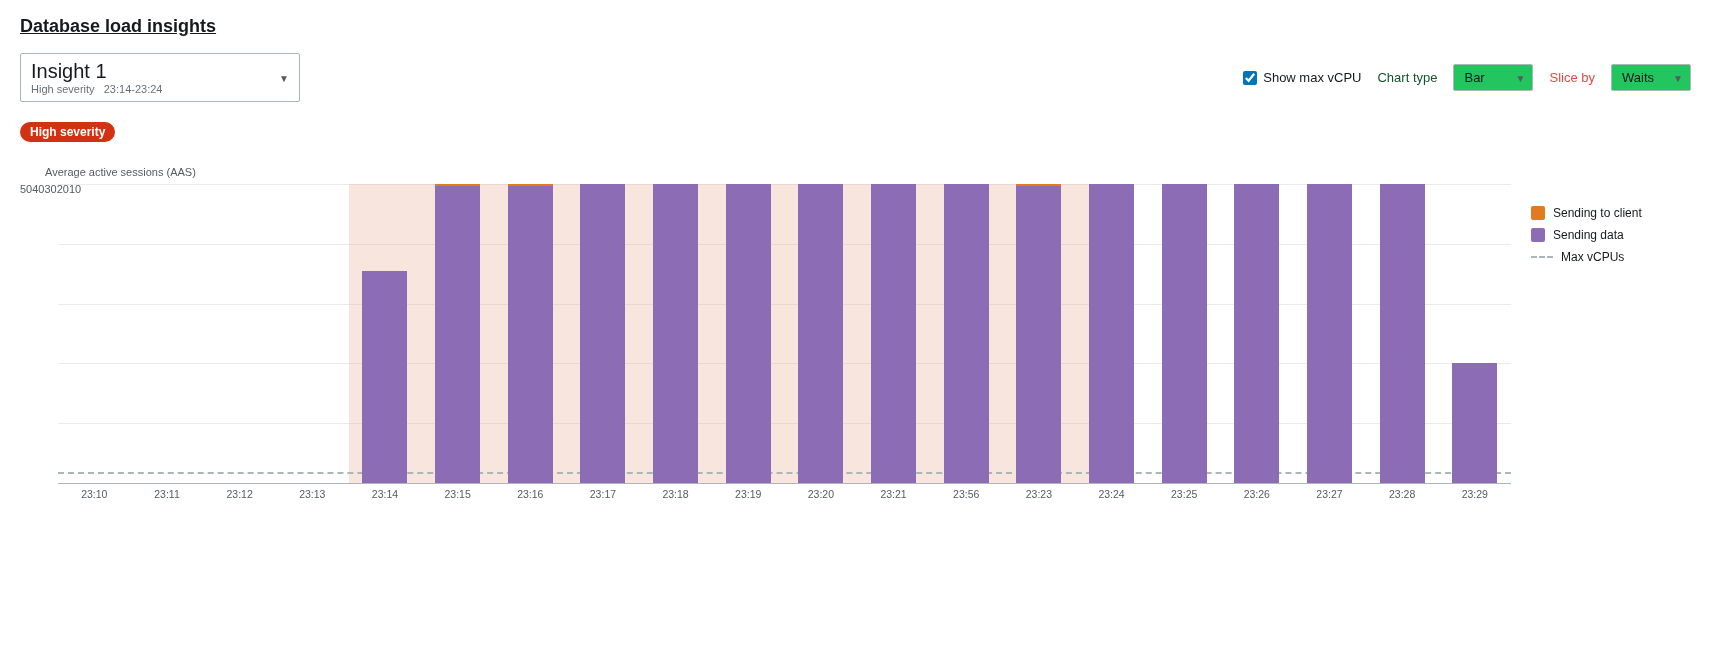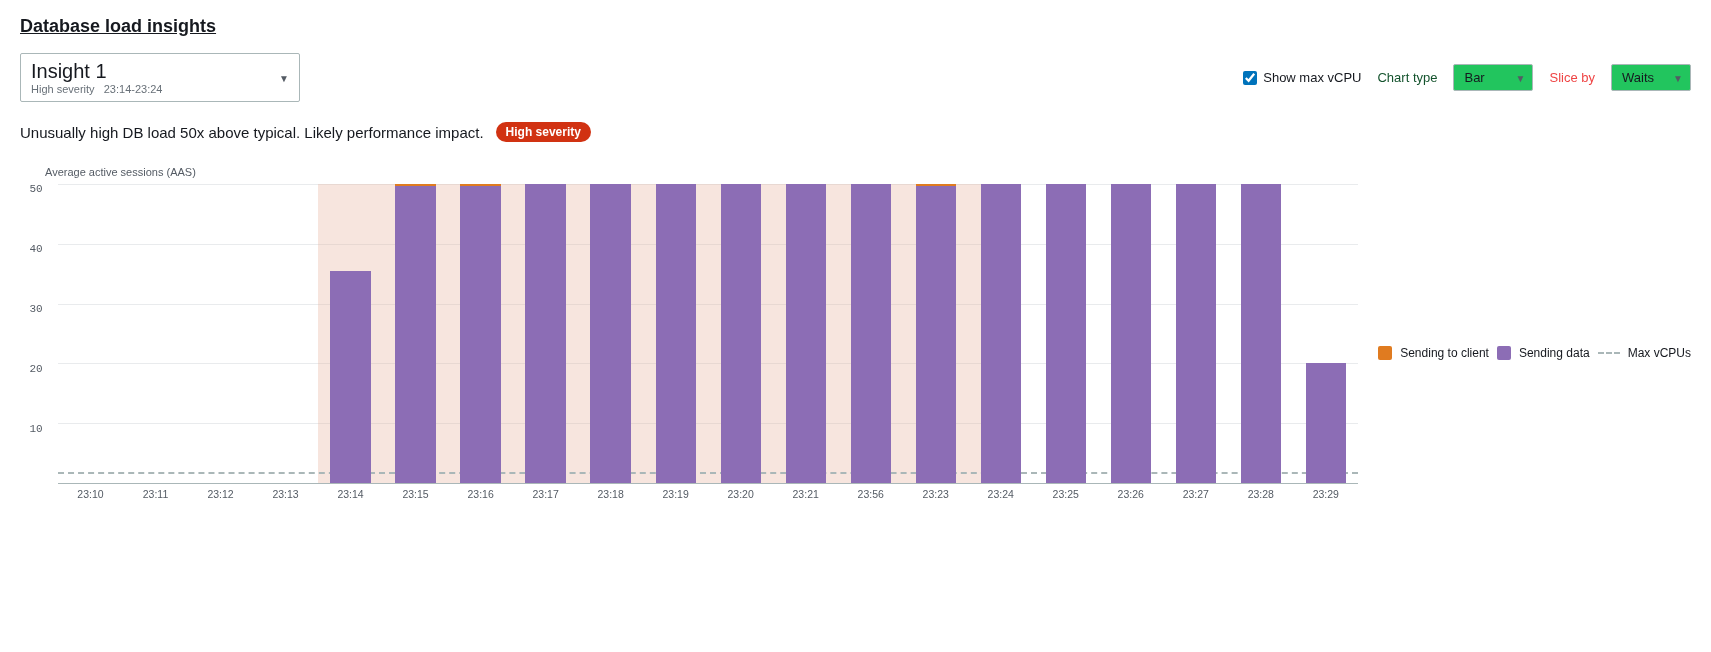--- a/index.html
+++ b/index.html
@@ -125,26 +125,24 @@
       margin-bottom: 6px;
       margin-left: 25px;
     }
     .chart-inner {
       display: flex;
       position: relative;
     }
     .y-axis {
       width: 38px;
       display: flex;
-      flex-direction: column;
       justify-content: space-between;
-      align-items: center;
+      align-items: flex-start;
       padding-right: 6px;
       height: 300px;
-      font-family: Liberation Mono, monospace;
     }
     .y-tick {
       font-size: 11px;
       color: #545b64;
       line-height: 1;
     }
     .chart-plot {
       flex: 1;
       height: 300px;
       position: relative;
@@ -211,21 +209,21 @@
       margin-top: 4px;
     }
     .x-tick {
       flex: 1;
       text-align: center;
       font-size: 10.5px;
       color: #545b64;
     }
     .legend {
       display: flex;
-      flex-direction: row;
+      flex-direction: column;
       gap: 8px;
       padding-top: 40px;
       min-width: 160px;
     }
     .legend-item {
       display: flex;
       align-items: center;
       gap: 8px;
       font-size: 12px;
       color: #16191f;
@@ -281,21 +279,20 @@
       <option>Waits</option>
       <option>SQL</option>
       <option>Users</option>
       <option>Hosts</option>
     </select>
     <span class="select-arrow">▼</span>
   </div>
 </div>
 
 <div class="alert-row">
-  <span class="alert-text">Unusually high DB load 50x above typical. Likely performance impact.</span>
   <span class="severity-badge">High severity</span>
 </div>
 
 <div class="chart-container">
   <div class="chart-area">
     <div class="chart-ylabel">Average active sessions (AAS)</div>
     <div class="chart-inner">
 
       <div class="y-axis">
         <span class="y-tick">50</span>

